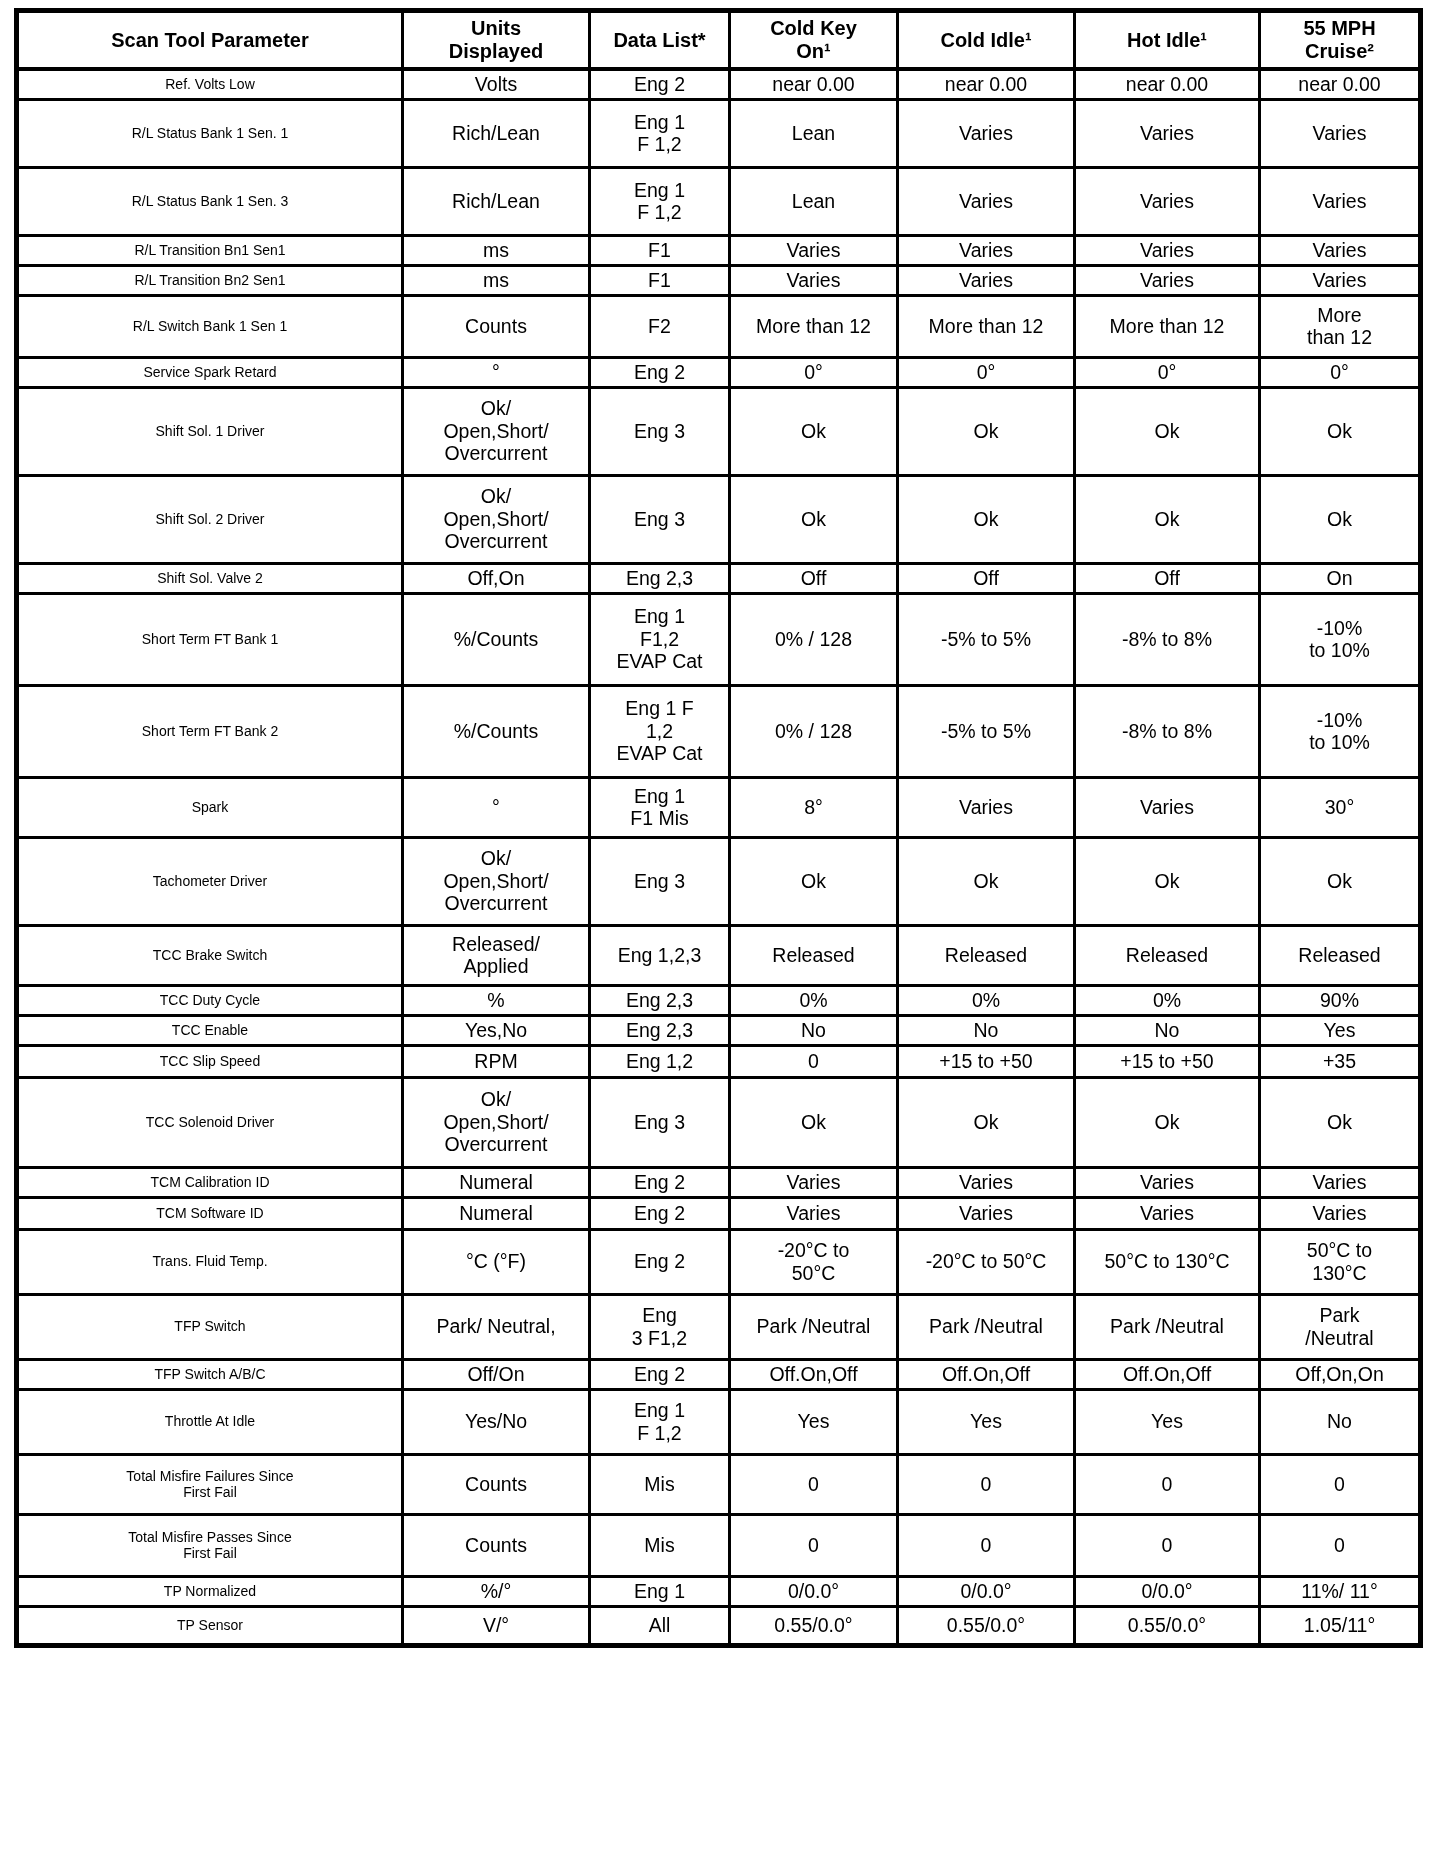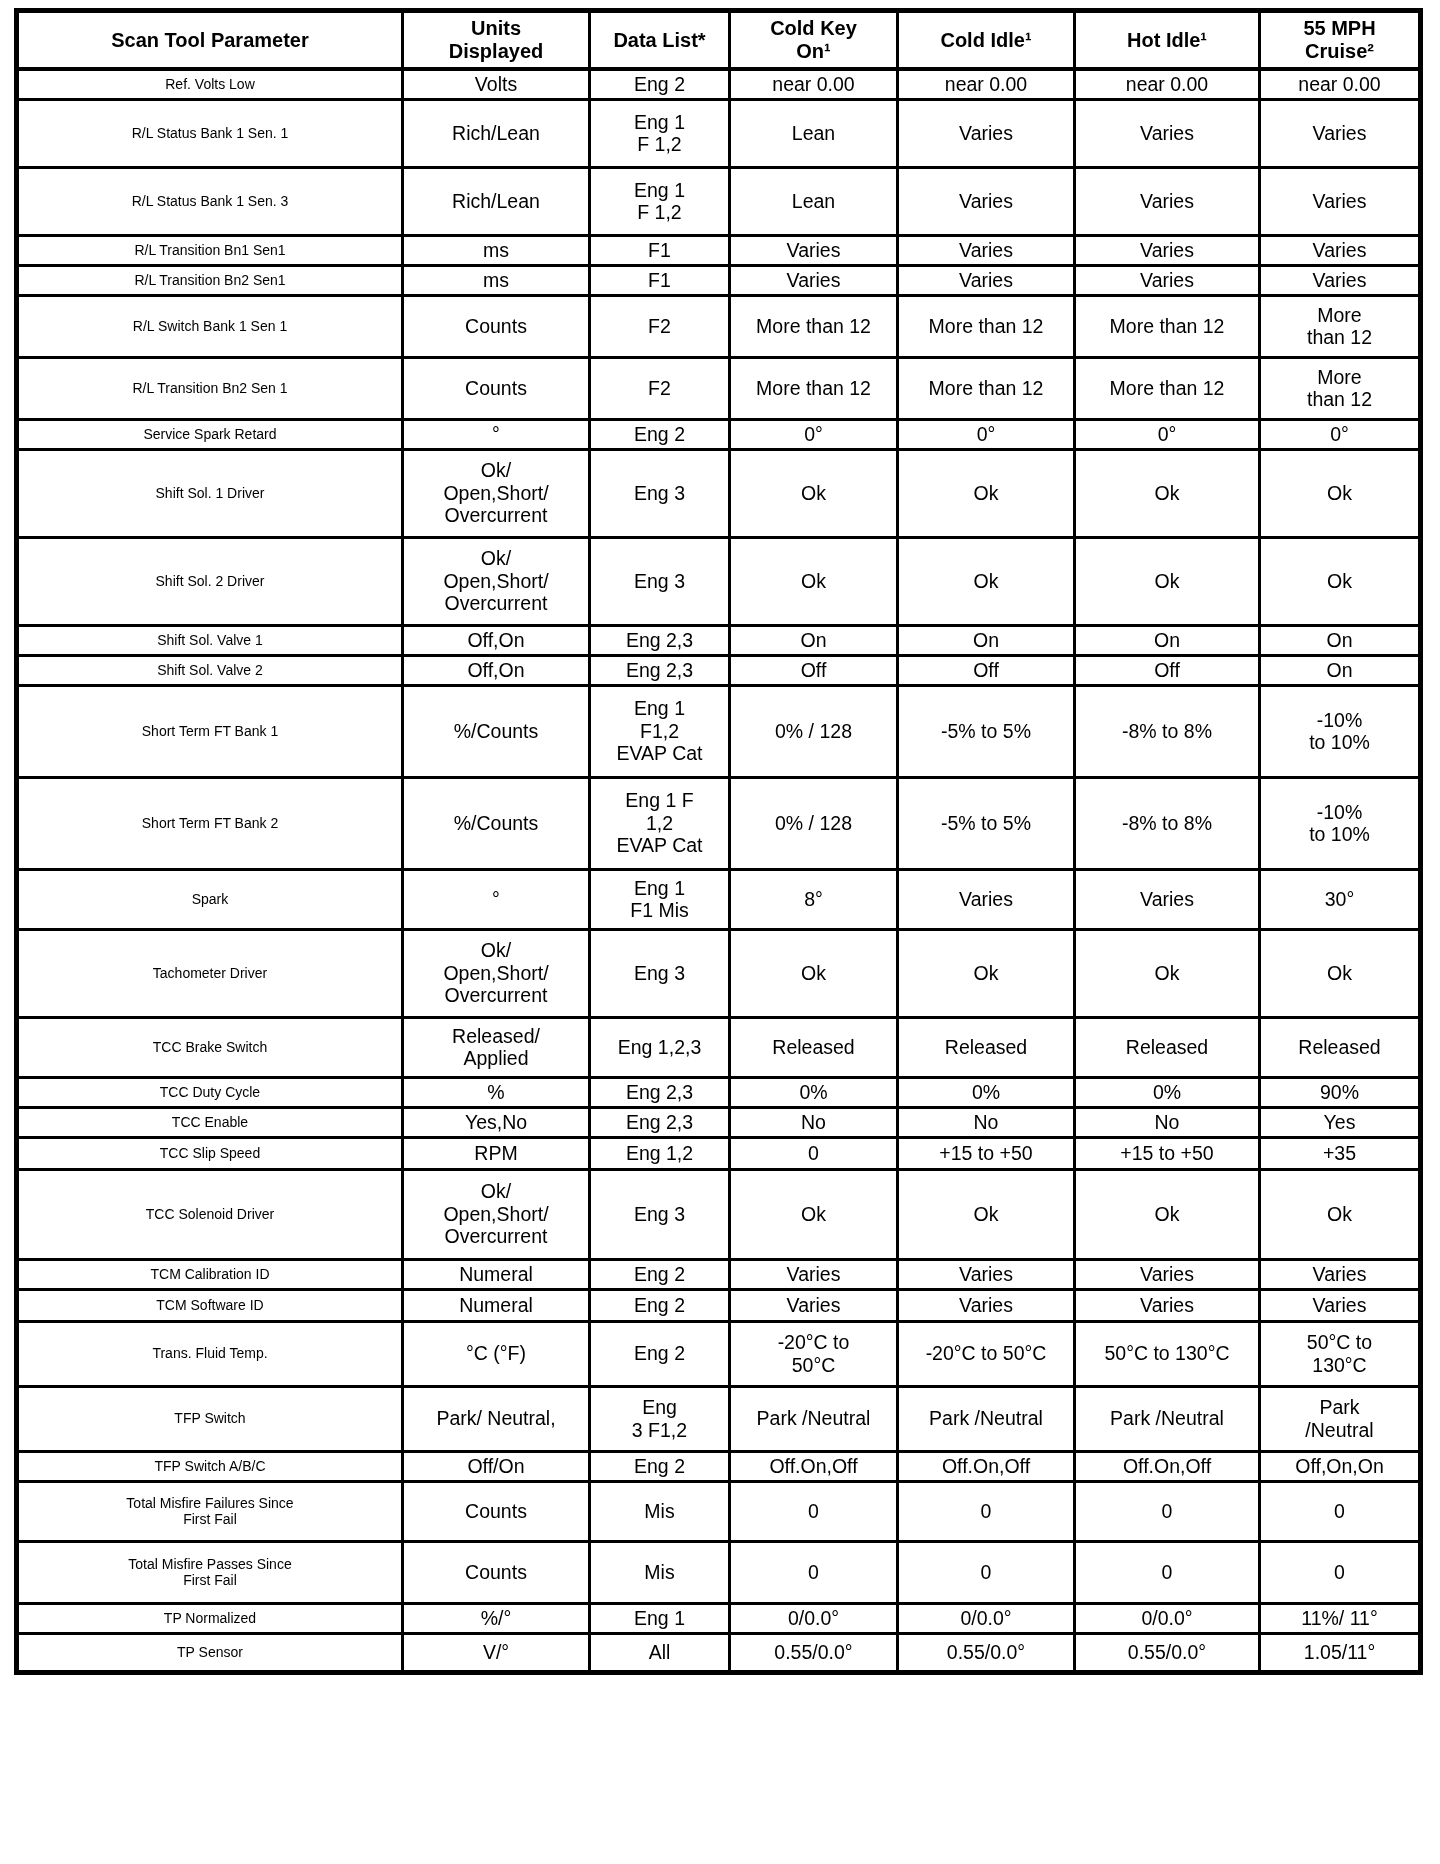--- a/index.html
+++ b/index.html
@@ -127,30 +127,20 @@
         <tr style="height: 62px;">
           <td class="param">R/L Switch Bank 1 Sen 1</td>
           <td>Counts</td>
           <td>F2</td>
           <td>More than 12</td>
           <td>More than 12</td>
           <td>More than 12</td>
           <td>More
 than 12</td>
         </tr>
-        <tr style="height: 62px;">
-          <td class="param">R/L Transition Bn2 Sen 1</td>
-          <td>Counts</td>
-          <td>F2</td>
-          <td>More than 12</td>
-          <td>More than 12</td>
-          <td>More than 12</td>
-          <td>More
-than 12</td>
-        </tr>
         <tr style="height: 30px;">
           <td class="param">Service Spark Retard</td>
           <td>°</td>
           <td>Eng 2</td>
           <td>0°</td>
           <td>0°</td>
           <td>0°</td>
           <td>0°</td>
         </tr>
         <tr style="height: 88px;">
@@ -167,29 +157,20 @@
         <tr style="height: 88px;">
           <td class="param">Shift Sol. 2 Driver</td>
           <td>Ok/
 Open,Short/
 Overcurrent</td>
           <td>Eng 3</td>
           <td>Ok</td>
           <td>Ok</td>
           <td>Ok</td>
           <td>Ok</td>
-        </tr>
-        <tr style="height: 30px;">
-          <td class="param">Shift Sol. Valve 1</td>
-          <td>Off,On</td>
-          <td>Eng 2,3</td>
-          <td>On</td>
-          <td>On</td>
-          <td>On</td>
-          <td>On</td>
         </tr>
         <tr style="height: 30px;">
           <td class="param">Shift Sol. Valve 2</td>
           <td>Off,On</td>
           <td>Eng 2,3</td>
           <td>Off</td>
           <td>Off</td>
           <td>Off</td>
           <td>On</td>
         </tr>
@@ -328,20 +309,30 @@
         </tr>
         <tr style="height: 30px;">
           <td class="param">TFP Switch A/B/C</td>
           <td>Off/On</td>
           <td>Eng 2</td>
           <td>Off.On,Off</td>
           <td>Off.On,Off</td>
           <td>Off.On,Off</td>
           <td>Off,On,On</td>
         </tr>
+        <tr style="height: 65px;">
+          <td class="param">Throttle At Idle</td>
+          <td>Yes/No</td>
+          <td>Eng 1
+F 1,2</td>
+          <td>Yes</td>
+          <td>Yes</td>
+          <td>Yes</td>
+          <td>No</td>
+        </tr>
         <tr style="height: 60px;">
           <td class="param">Total Misfire Failures Since
 First Fail</td>
           <td>Counts</td>
           <td>Mis</td>
           <td>0</td>
           <td>0</td>
           <td>0</td>
           <td>0</td>
         </tr>

